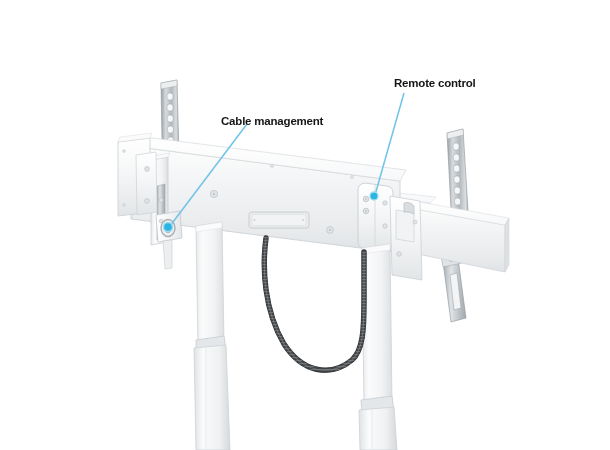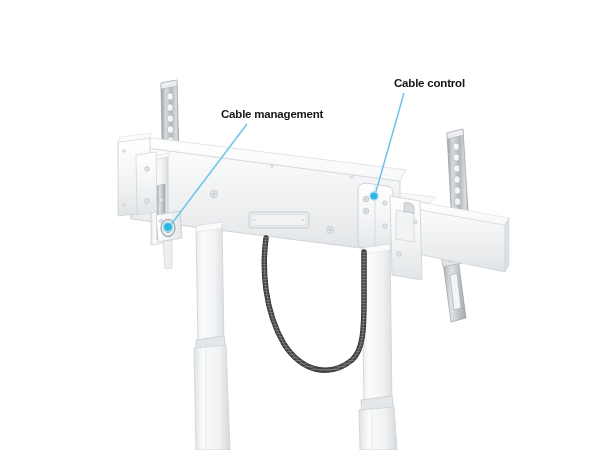--- a/index.html
+++ b/index.html
@@ -30,21 +30,21 @@
     font-family: "Liberation Sans", sans-serif;
     font-weight: bold;
     font-size: 11.5px;
     letter-spacing: -0.2px;
     color: #151515;
     white-space: nowrap;
     line-height: 1;
   }
   #label-cable {
     left: 221px;
-    top: 109px;
+    top: 116px;
   }
   #label-remote {
     left: 394px;
     top: 78px;
   }
 </style>
 </head>
 <body>
 
 <div id="stage">
@@ -260,15 +260,15 @@
       <line x1="247" y1="124" x2="170" y2="226" stroke="#6fc3e8" stroke-width="1.5"></line>
       <circle cx="168" cy="227" r="4.5" fill="#29b6e0" stroke="#9fd9ef" stroke-width="1.4"></circle>
 
       <line x1="404" y1="93" x2="375" y2="195" stroke="#6fc3e8" stroke-width="1.5"></line>
       <circle cx="374" cy="196" r="4" fill="#29b6e0" stroke="#9fd9ef" stroke-width="1.3"></circle>
     </g>
   </svg>
 
   <div class="callout-label" id="label-cable">Cable management</div>
 
-  <div class="callout-label" id="label-remote">Cable control</div>
+  <div class="callout-label" id="label-remote">Remote control</div>
 
 </div>
 
 </body></html>

